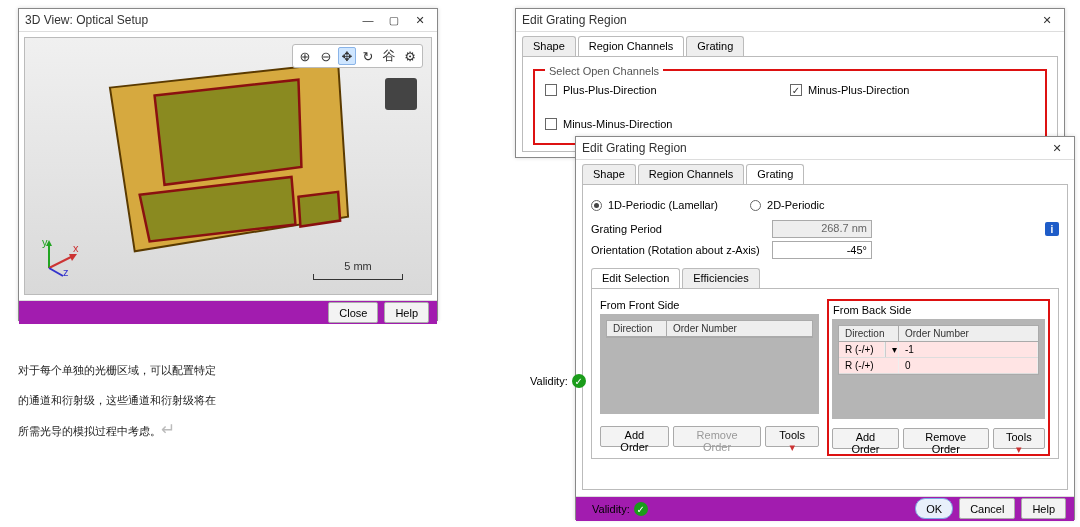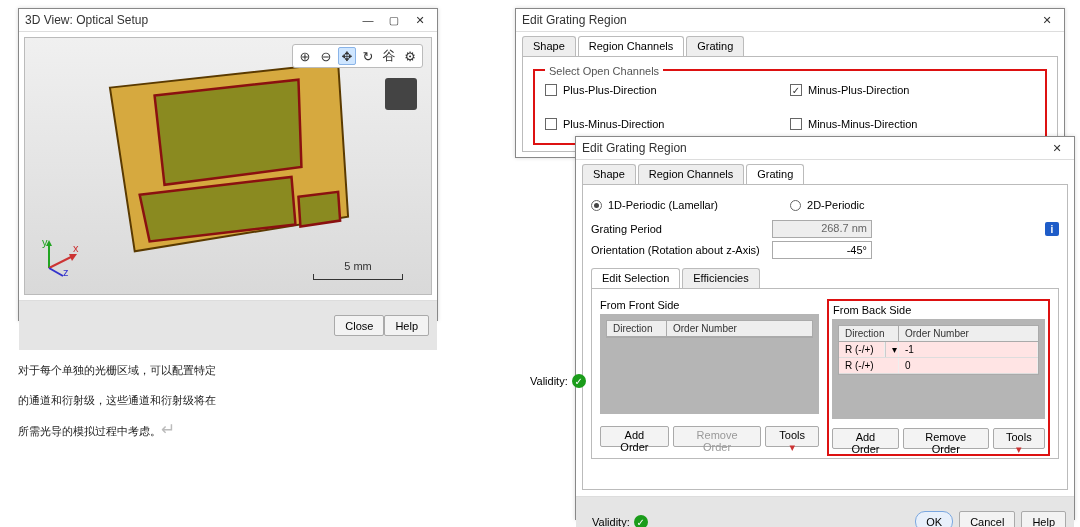--- a/index.html
+++ b/index.html
@@ -34,21 +34,21 @@
   .descr { position:absolute; left:18px; top:355px; width:420px; font-size:19px; line-height:30px; color:#222; font-family:"Microsoft YaHei","SimSun",sans-serif; }
   
   .vp { position:relative; background:linear-gradient(#f0f0f0,#d9d9d9); }
   .toolbar3d { position:absolute; top:6px; right:8px; display:flex; gap:3px; background:#fff; border:1px solid #bbb; padding:2px 3px; border-radius:3px; }
   .toolbtn { width:18px;height:18px;border:1px solid transparent;display:flex;align-items:center;justify-content:center;font-size:13px;color:#333;border-radius:2px; }
   .toolbtn.hl { background:#cfe6ff; border-color:#8ab4e8; }
   .axis { position:absolute; left:14px; bottom:14px; }
   .cube { position:absolute; right:14px; top:40px; width:32px; height:32px; background:#444; border-radius:3px; }
   .scalebar { position:absolute; right:28px; bottom:14px; display:flex; flex-direction:column; align-items:center; gap:2px; font-size:10px; color:#333; }
   .scalebar .bar { width:90px; height:6px; border:1px solid #333; border-top:none; }
-  .bottombar { display:flex; justify-content:flex-end; padding:14px 8px; background:#e5e5e5; border-top:1px solid #ddd; }
+  .bottombar { display:flex; justify-content:flex-end; gap:6px; padding:1px 8px; background:#a21caf; border-top:1px solid #ddd; }
   .dropdown { height:18px; border:1px solid #aaa; background:#fff; padding:1px 18px 1px 6px; position:relative; }
   .dropdown::after{ content:"▾"; position:absolute; right:4px; top:1px; font-size:9px; color:#555; }
   .info-icon { width:14px;height:14px;background:#1e5cc8;color:#fff;border-radius:2px;display:flex;align-items:center;justify-content:center;font-size:10px;font-weight:bold; }
   .tblarea { background:#b5b5b5; padding:6px; min-height:100px; display:flex; flex-direction:column; }
   .whitebtnrow { display:flex; gap:4px; justify-content:center; padding:6px 0 2px 0; background:#fff; margin-top:6px; }
   .arrow-hint { font-size:17px; color:#bbb; font-family:serif; }
 </style>
 </head>
 <body>
 
@@ -126,45 +126,41 @@
         <div class="row">
           <div class="check"></div>
           <span>Plus-Plus-Direction</span>
         </div>
         <div class="row">
           <div class="check">✓</div>
           <span>Minus-Plus-Direction</span>
         </div>
         <div class="row">
           <div class="check"></div>
-          <span>Plus-Minus-Direction</span>
-        </div>
-        <div class="row">
-          <div class="check"></div>
           <span>Minus-Minus-Direction</span>
         </div>
       </div>
     </div>
   </div>
 </div>
 
 <div class="window" style="left:575px; top:136px; width:500px; height:384px;">
   <div class="titlebar">
     <span class="title">Edit Grating Region</span>
     <div class="winctrls">
         <div class="winctrl">✕</div>
       </div>
   </div>
   <div class="tabstrip">
     <div class="tab">Shape</div>
     <div class="tab">Region Channels</div>
     <div class="tab active">Grating</div>
   </div>
   <div class="tabbody" style="height:306px; padding:8px;">
-    <div class="row" style="gap:72px;">
+    <div class="row" style="gap:32px;">
       <div class="row">
         <div class="radio">
             <div class="dot"></div>
           </div>
         <span>1D-Periodic (Lamellar)</span>
       </div>
       <div class="row">
         <div class="radio"></div>
         <span>2D-Periodic</span>
       </div>

